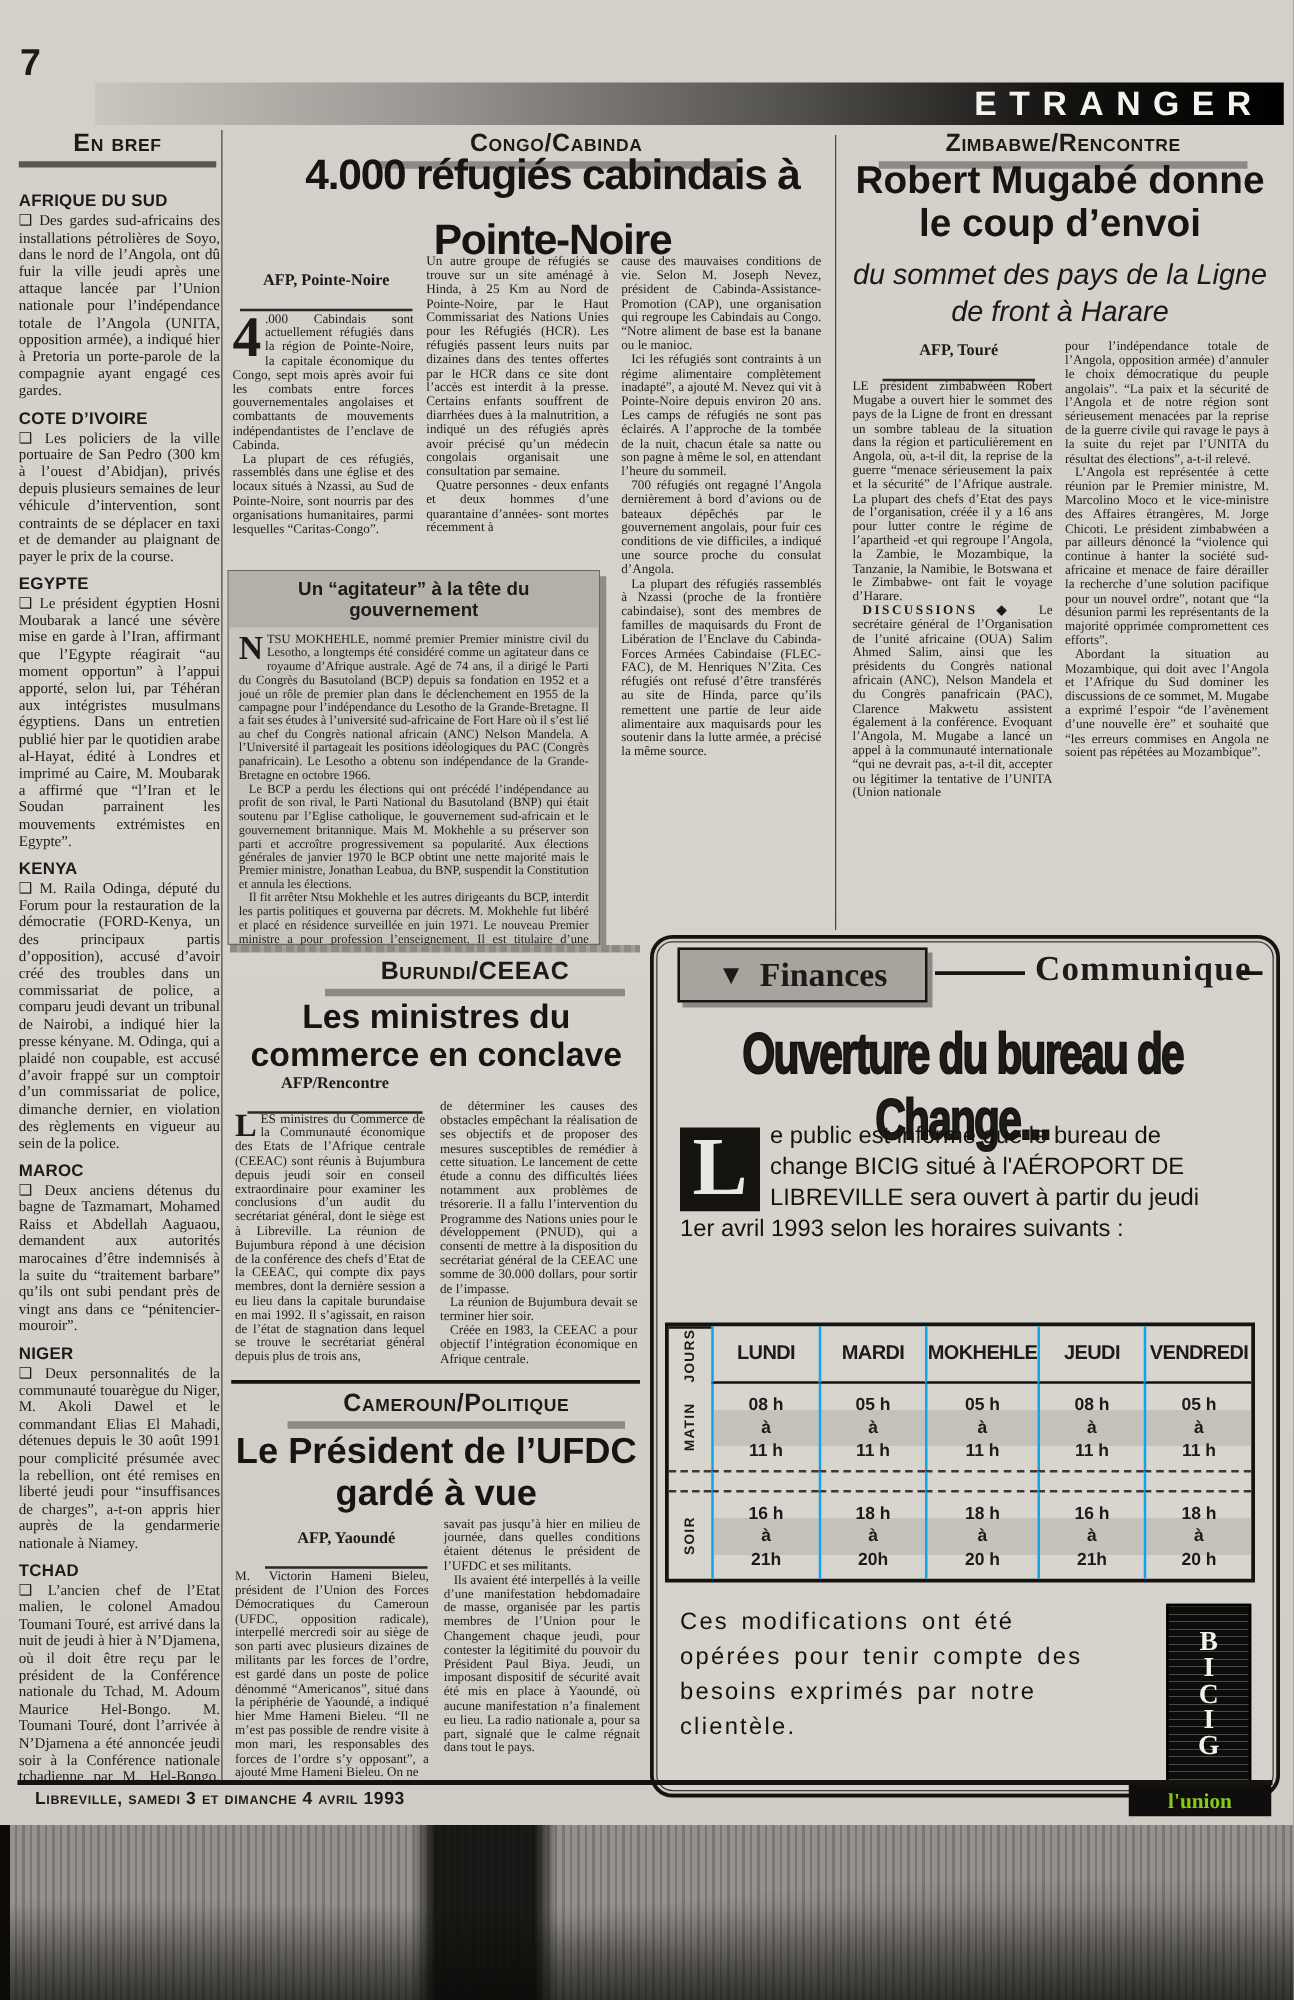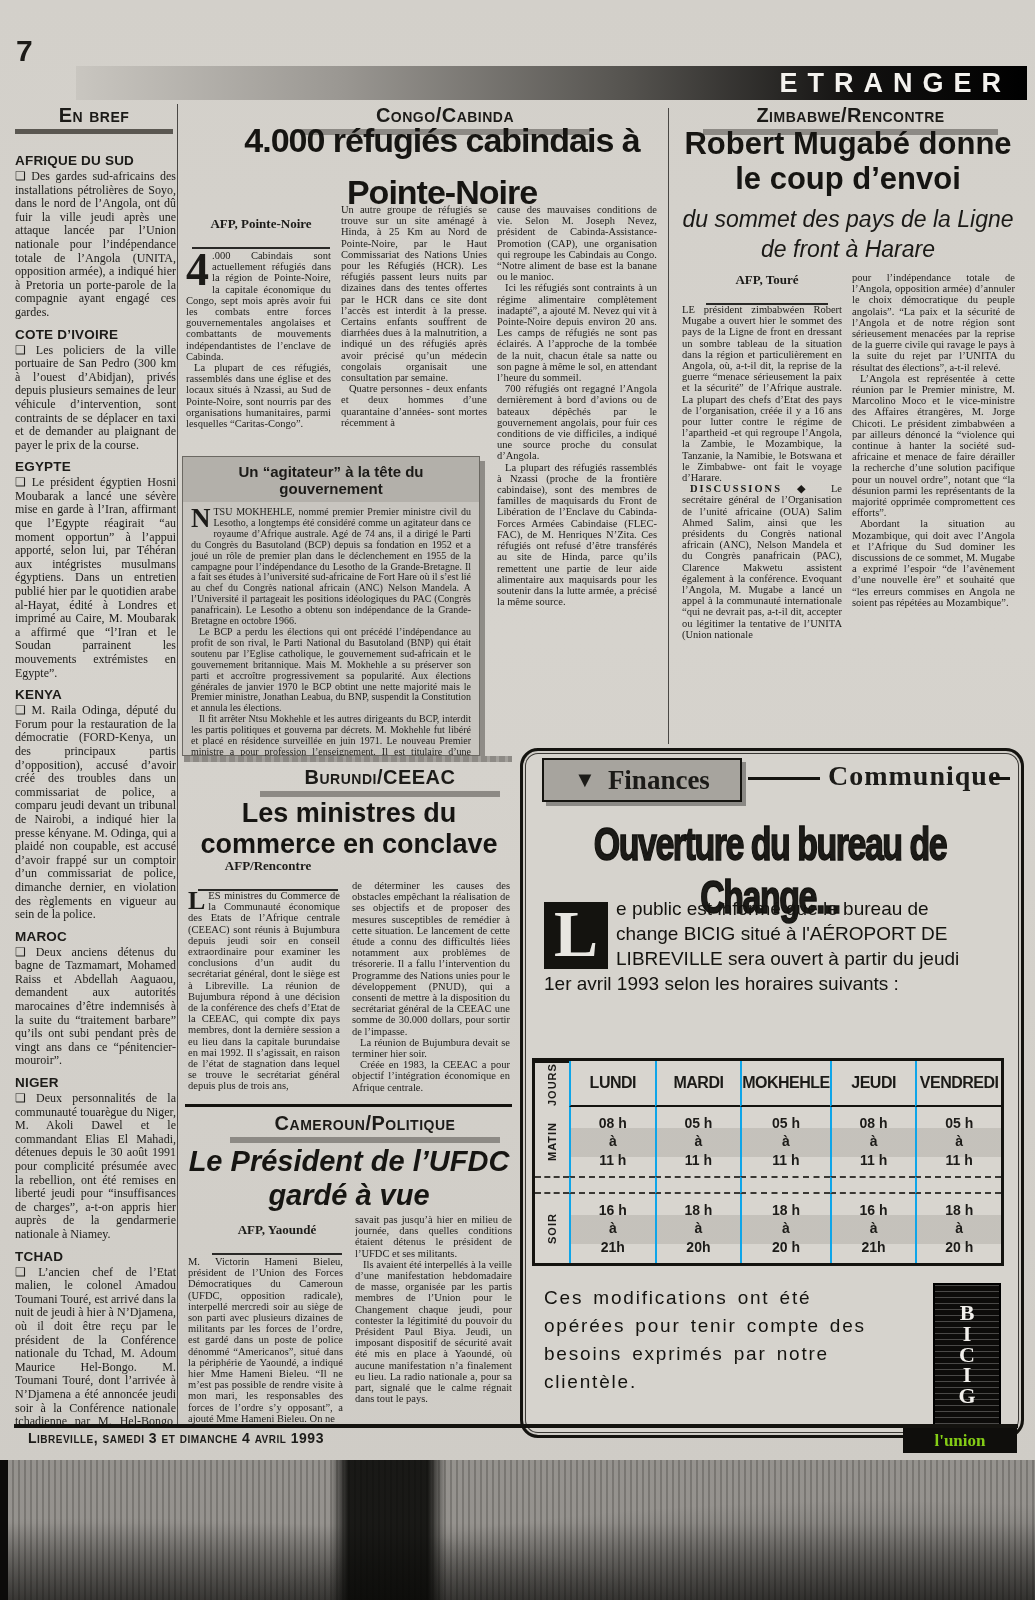--- a/index.html
+++ b/index.html
@@ -184,21 +184,21 @@
   <div class="abs col" style="left:352px;top:880px;width:158px;height:218px;">
     <p class="ni">de déterminer les causes des obstacles empêchant la réalisation de ses objectifs et de proposer des mesures susceptibles de remédier à cette situation. Le lancement de cette étude a connu des difficultés liées notamment aux problèmes de trésorerie. Il a fallu l’intervention du Programme des Nations unies pour le développement (PNUD), qui a consenti de mettre à la disposition du secrétariat général de la CEEAC une somme de 30.000 dollars, pour sortir de l’impasse.</p>
     <p>La réunion de Bujumbura devait se terminer hier soir.</p>
     <p>Créée en 1983, la CEEAC a pour objectif l’intégration économique en Afrique centrale.</p>
   </div>
 
   <div class="abs hrule-heavy" style="left:185px;top:1104px;width:327px;"></div>
   <div class="abs kicker" style="left:230px;top:1112px;width:270px;">
     <span>Cameroun/Politique</span><span class="bar"></span>
   </div>
-  <div class="abs headline" style="left:188px;top:1144px;width:322px;font-size:29px;line-height:34px;font-style:italic;">Le Président de l’UFDC gardé à vue</div>
+  <div class="abs headline" style="left:188px;top:1144px;width:322px;font-size:29px;line-height:34px;">Le Président de l’UFDC gardé à vue</div>
   <div class="abs byline" style="left:212px;top:1222px;width:130px;">AFP, Yaoundé</div>
   <div class="abs col" style="left:188px;top:1256px;width:155px;height:172px;">
     <p class="ni">M. Victorin Hameni Bieleu, président de l’Union des Forces Démocratiques du Cameroun (UFDC, opposition radicale), interpellé mercredi soir au siège de son parti avec plusieurs dizaines de militants par les forces de l’ordre, est gardé dans un poste de police dénommé “Americanos”, situé dans la périphérie de Yaoundé, a indiqué hier Mme Hameni Bieleu. “Il ne m’est pas possible de rendre visite à mon mari, les responsables des forces de l’ordre s’y opposant”, a ajouté Mme Hameni Bieleu. On ne</p>
   </div>
   <div class="abs col" style="left:355px;top:1214px;width:157px;height:214px;">
     <p class="ni">savait pas jusqu’à hier en milieu de journée, dans quelles conditions étaient détenus le président de l’UFDC et ses militants.</p>
     <p>Ils avaient été interpellés à la veille d’une manifestation hebdomadaire de masse, organisée par les partis membres de l’Union pour le Changement chaque jeudi, pour contester la légitimité du pouvoir du Président Paul Biya. Jeudi, un imposant dispositif de sécurité avait été mis en place à Yaoundé, où aucune manifestation n’a finalement eu lieu. La radio nationale a, pour sa part, signalé que le calme régnait dans tout le pays.</p>
   </div>
 
   <div class="abs finbox"></div>

